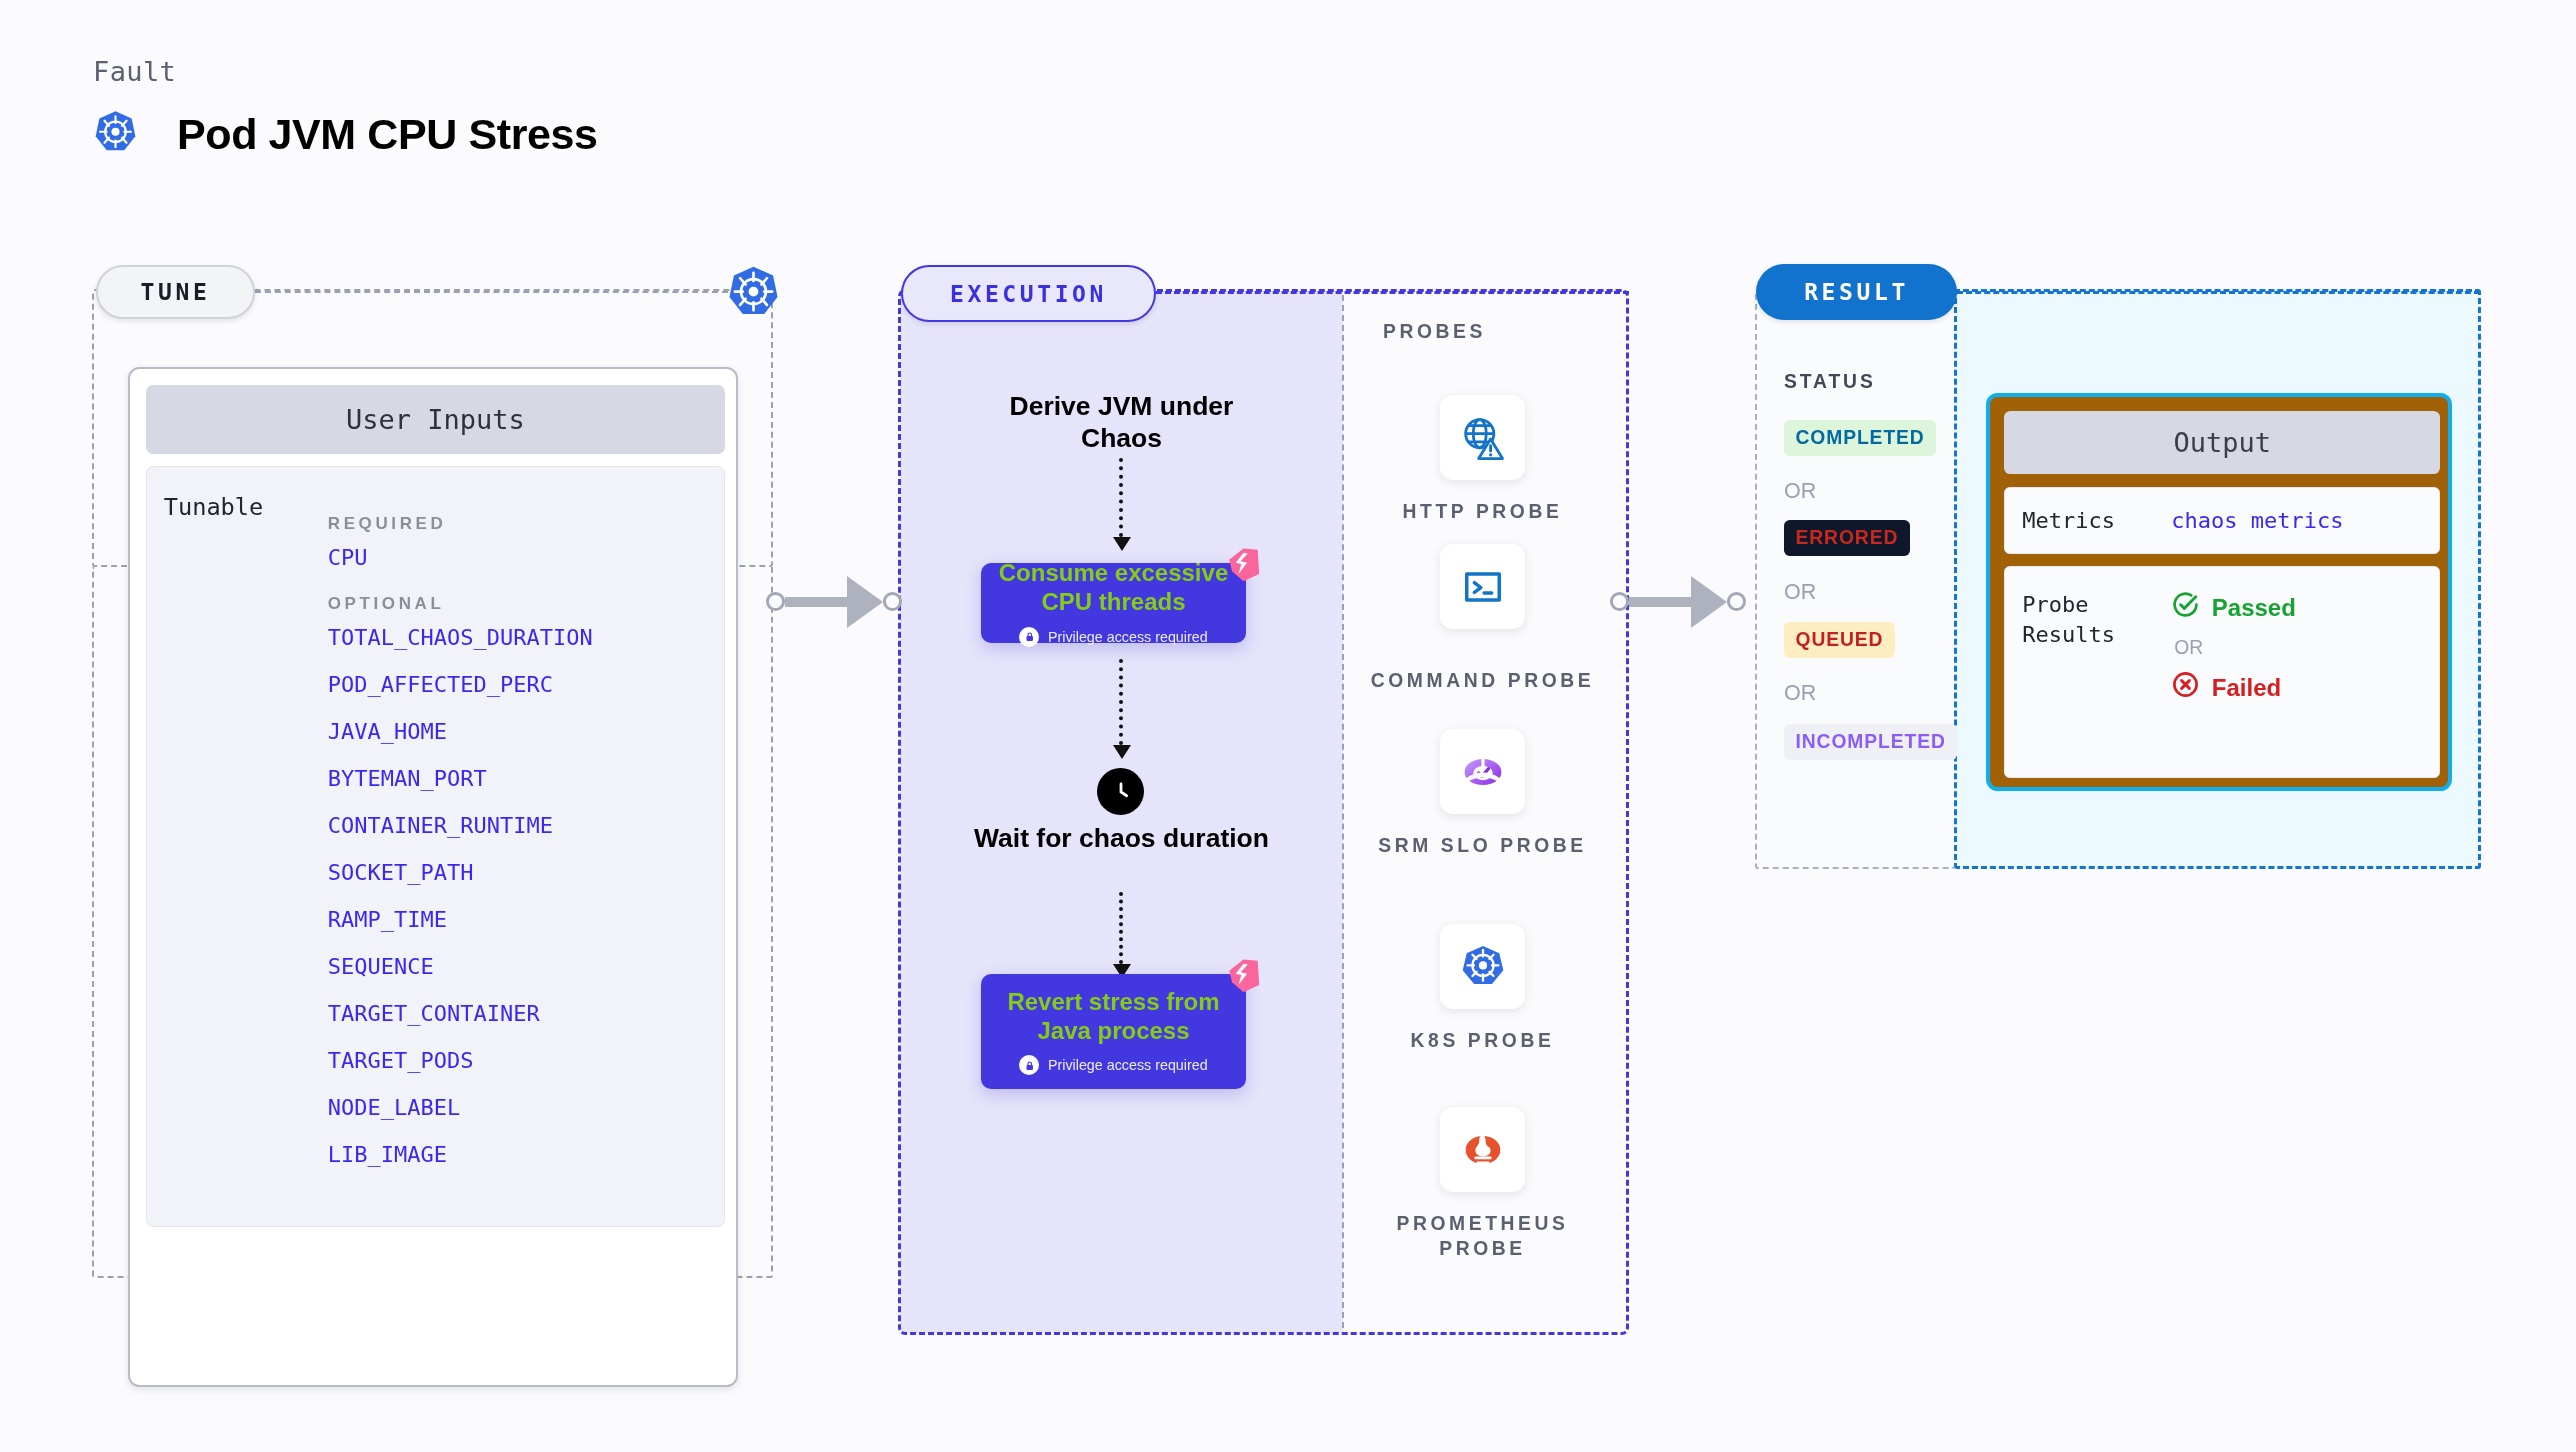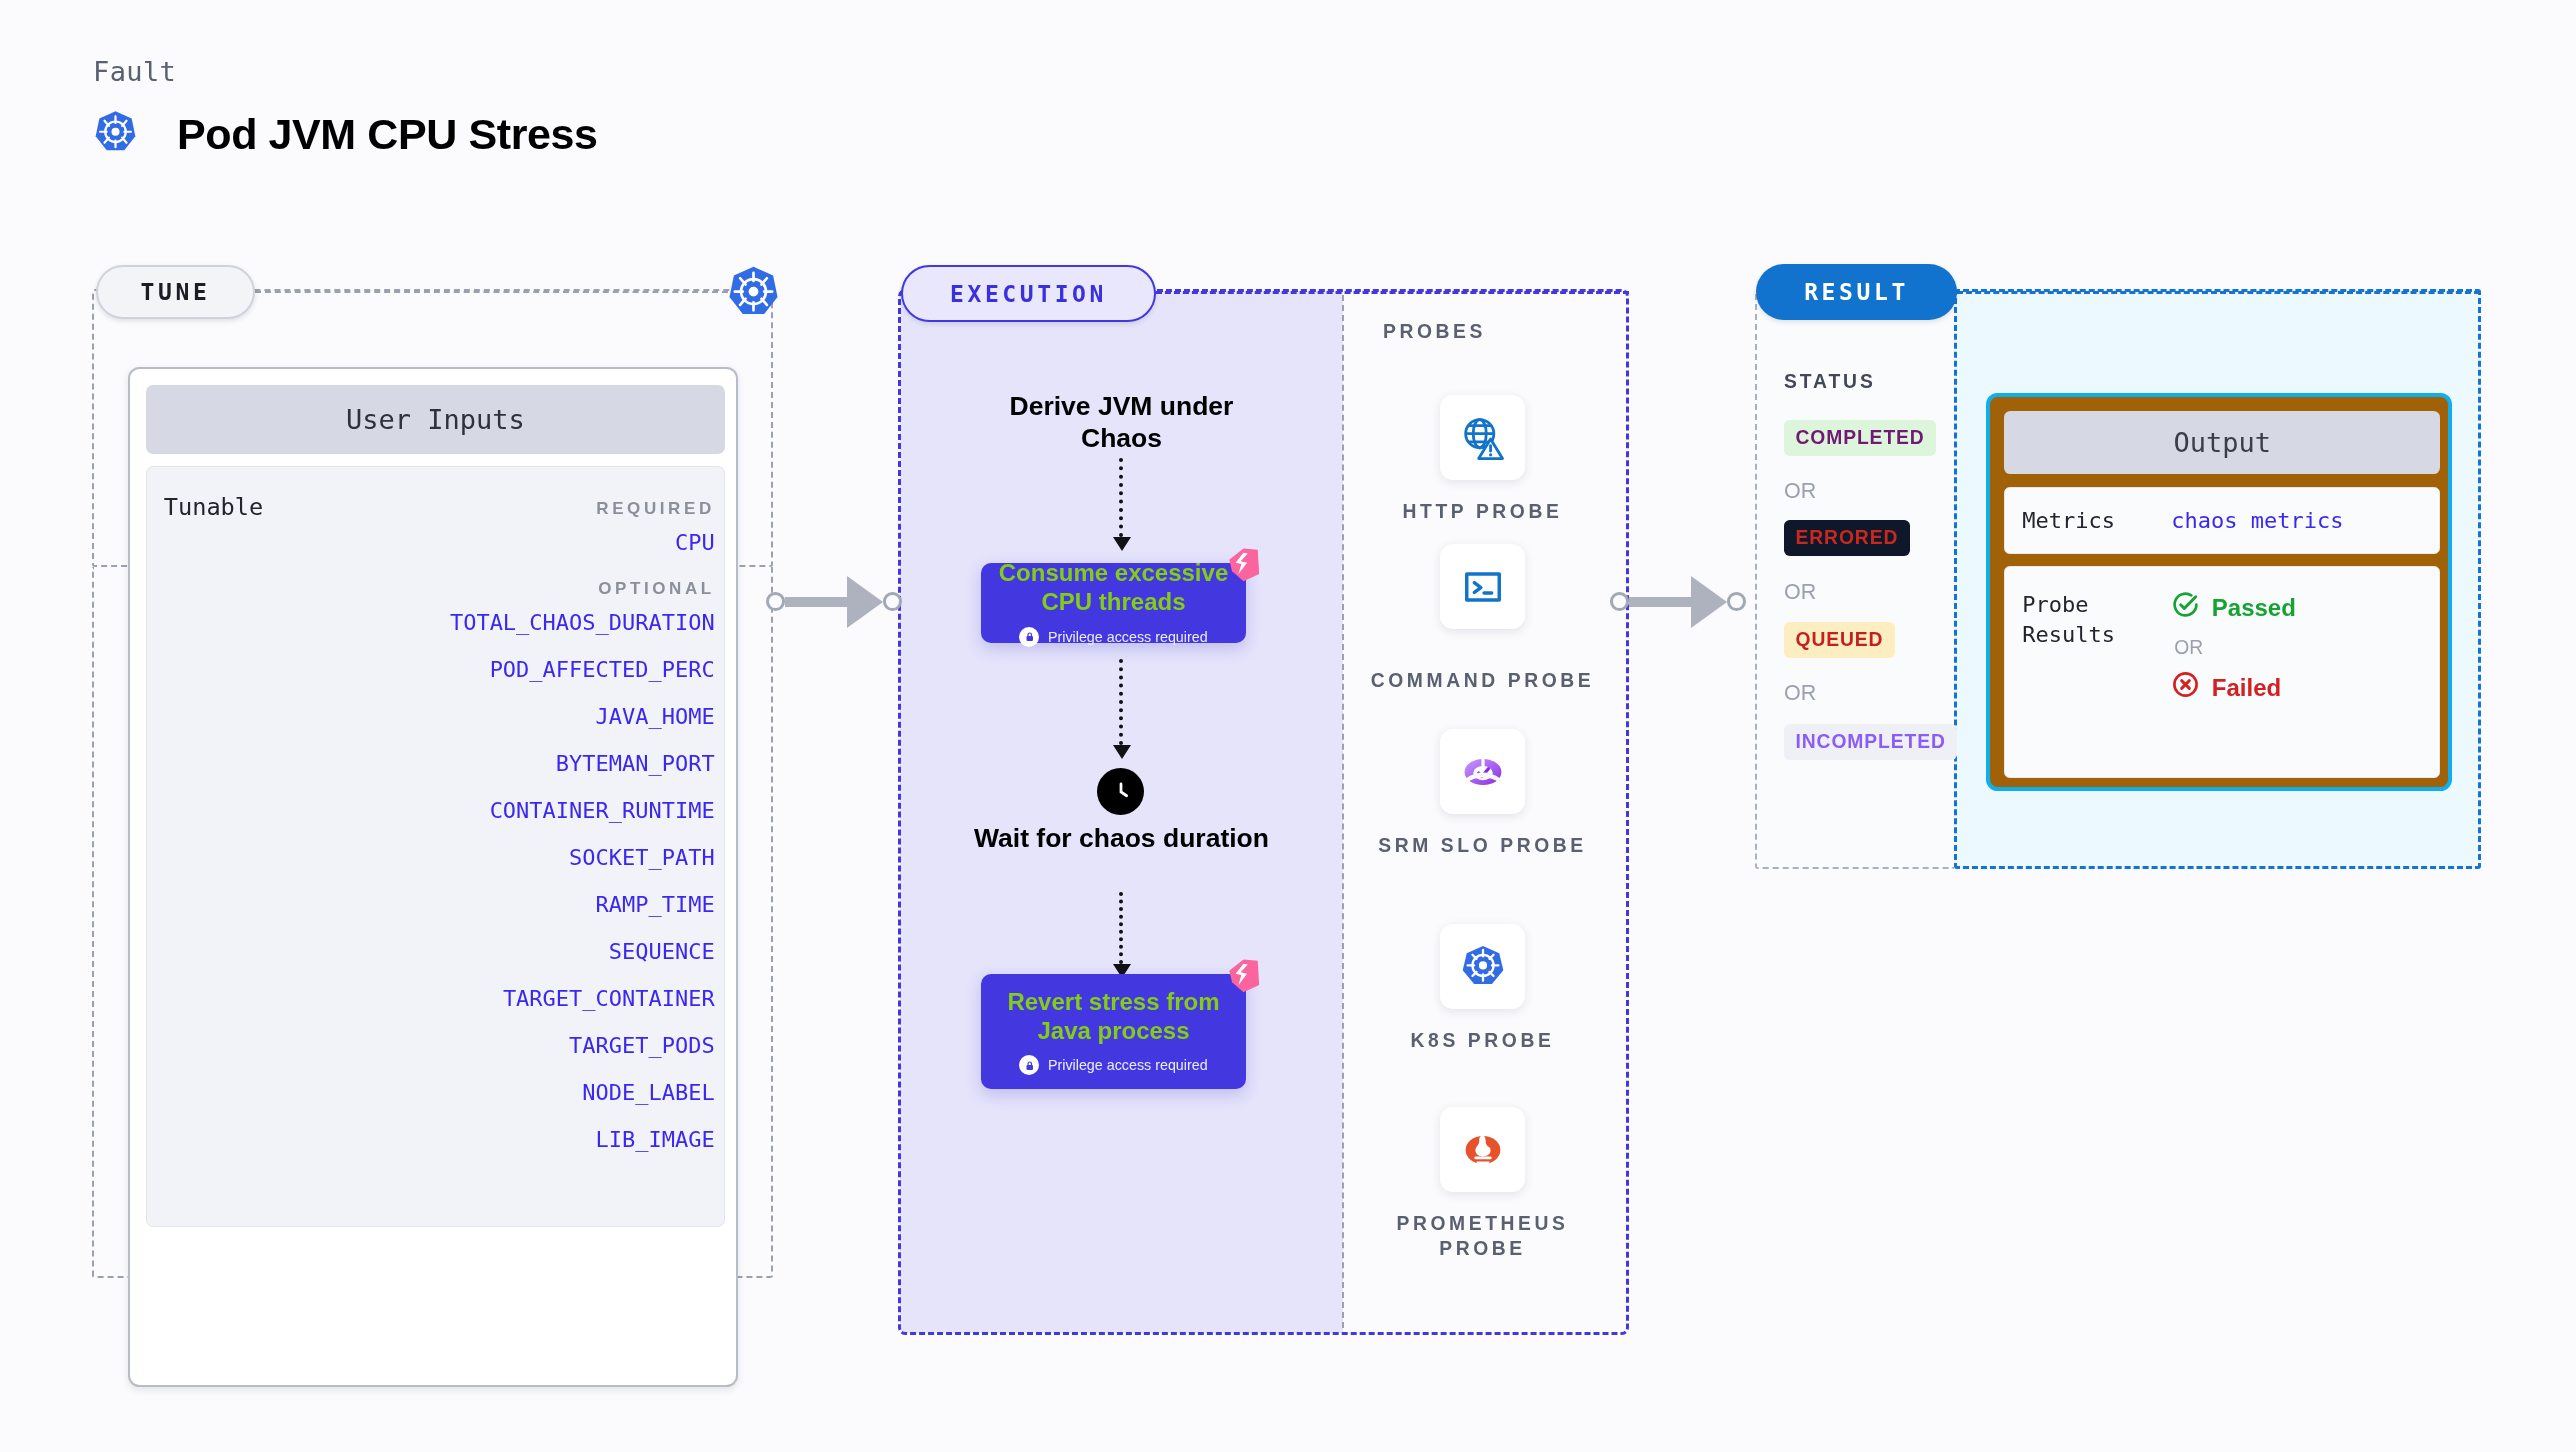--- a/index.html
+++ b/index.html
@@ -67,21 +67,21 @@
     font-size: 27px; color: #2e323e; font-family: "DejaVu Sans Mono", monospace;
   }
   #tunable-box {
     position: absolute; left: 15.8px; top: 97px; width: 579px; height: 761px;
     background: #f2f3f8; border: 1.4px solid #e3e5ec; border-radius: 7.2px;
   }
   #tunable-label {
     position: absolute; left: 17px; top: 26px;
     font-size: 23.6px; color: #22252e; font-family: "DejaVu Sans Mono", monospace;
   }
-  .tunable-col { position: absolute; left: 181px; top: 16px; width: 387px; text-align: right; }
+  .tunable-col { position: absolute; left: 181px; top: 31px; width: 387px; }
   .tunable-group-label {
     font-size: 17px; color: #8a8f9c; letter-spacing: 3.6px;
     font-family: "Liberation Sans", sans-serif; font-weight: 600;
     margin-top: 15.8px; margin-bottom: 13px;
   }
   .tunable-item {
     font-size: 22px; color: #3b28f0; font-family: "DejaVu Sans Mono", monospace;
     line-height: 1.0; margin-bottom: 25px; white-space: nowrap;
   }
 
@@ -220,21 +220,21 @@
   .status-badge {
     position: absolute; left: 1784px; display: inline-flex; align-items: center;
     padding: 7.2px 11.5px; border-radius: 5.7px;
     font-family: "Liberation Sans", sans-serif; font-weight: 700;
     font-size: 19.3px; letter-spacing: 0.9px;
   }
   .status-or {
     position: absolute; left: 1784px;
     font-family: "Liberation Sans", sans-serif; font-size: 21.5px; color: #9aa0ae;
   }
-  #sb-0 { top: 420px; background: #dcf5db; color: #701a75; text-align: right; }
+  #sb-0 { top: 420px; background: #dcf5db; color: #0369a1; text-align: right; }
   #or-0 { top: 479px; }
   #sb-1 { top: 520px; background: #0f172a; color: #c9281f; }
   #or-1 { top: 580px; }
   #sb-2 { top: 622px; background: #fdeec2; color: #c32020; }
   #or-2 { top: 681px; }
   #sb-3 { top: 724px; background: #eff0f5; color: #8b5cf6; }
 
   
   #output-card {
     position: absolute; left: 1986px; top: 393px; width: 466px; height: 398px;

